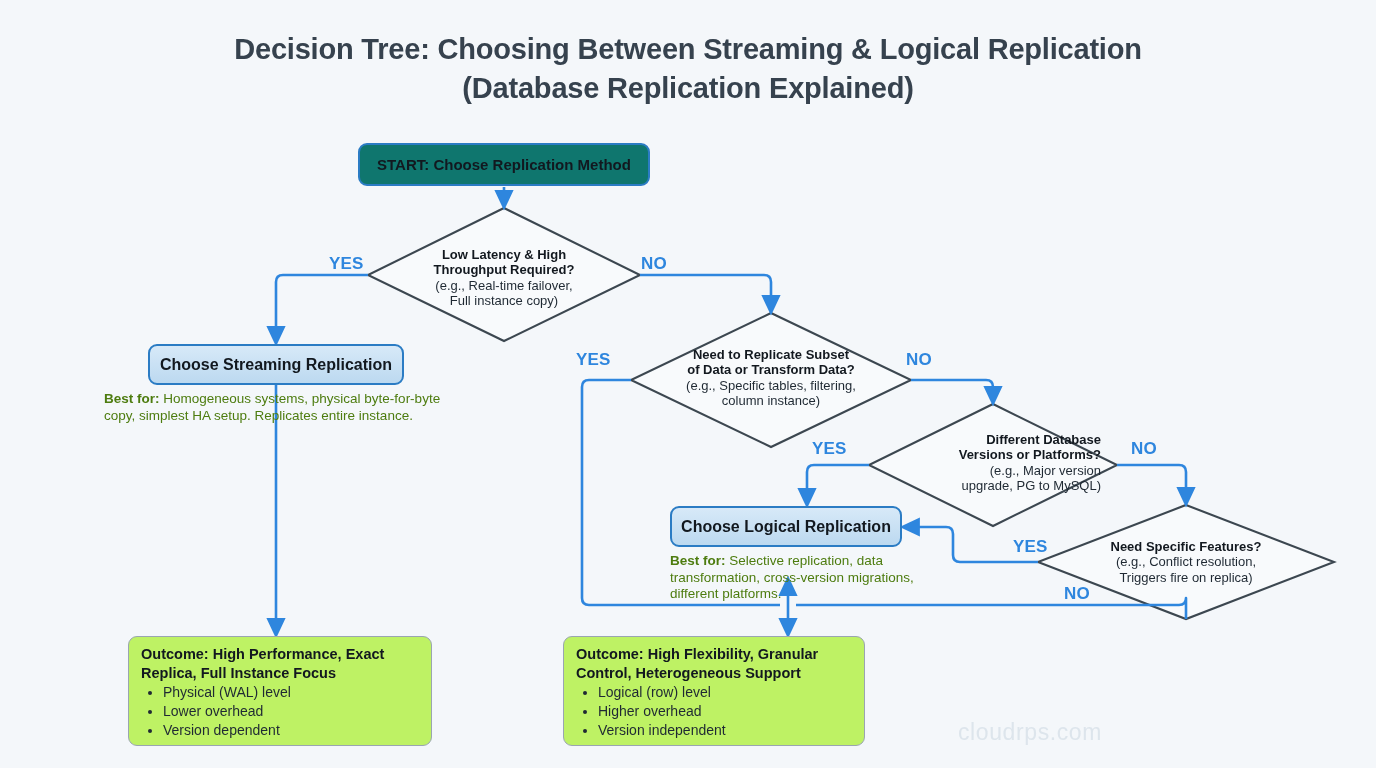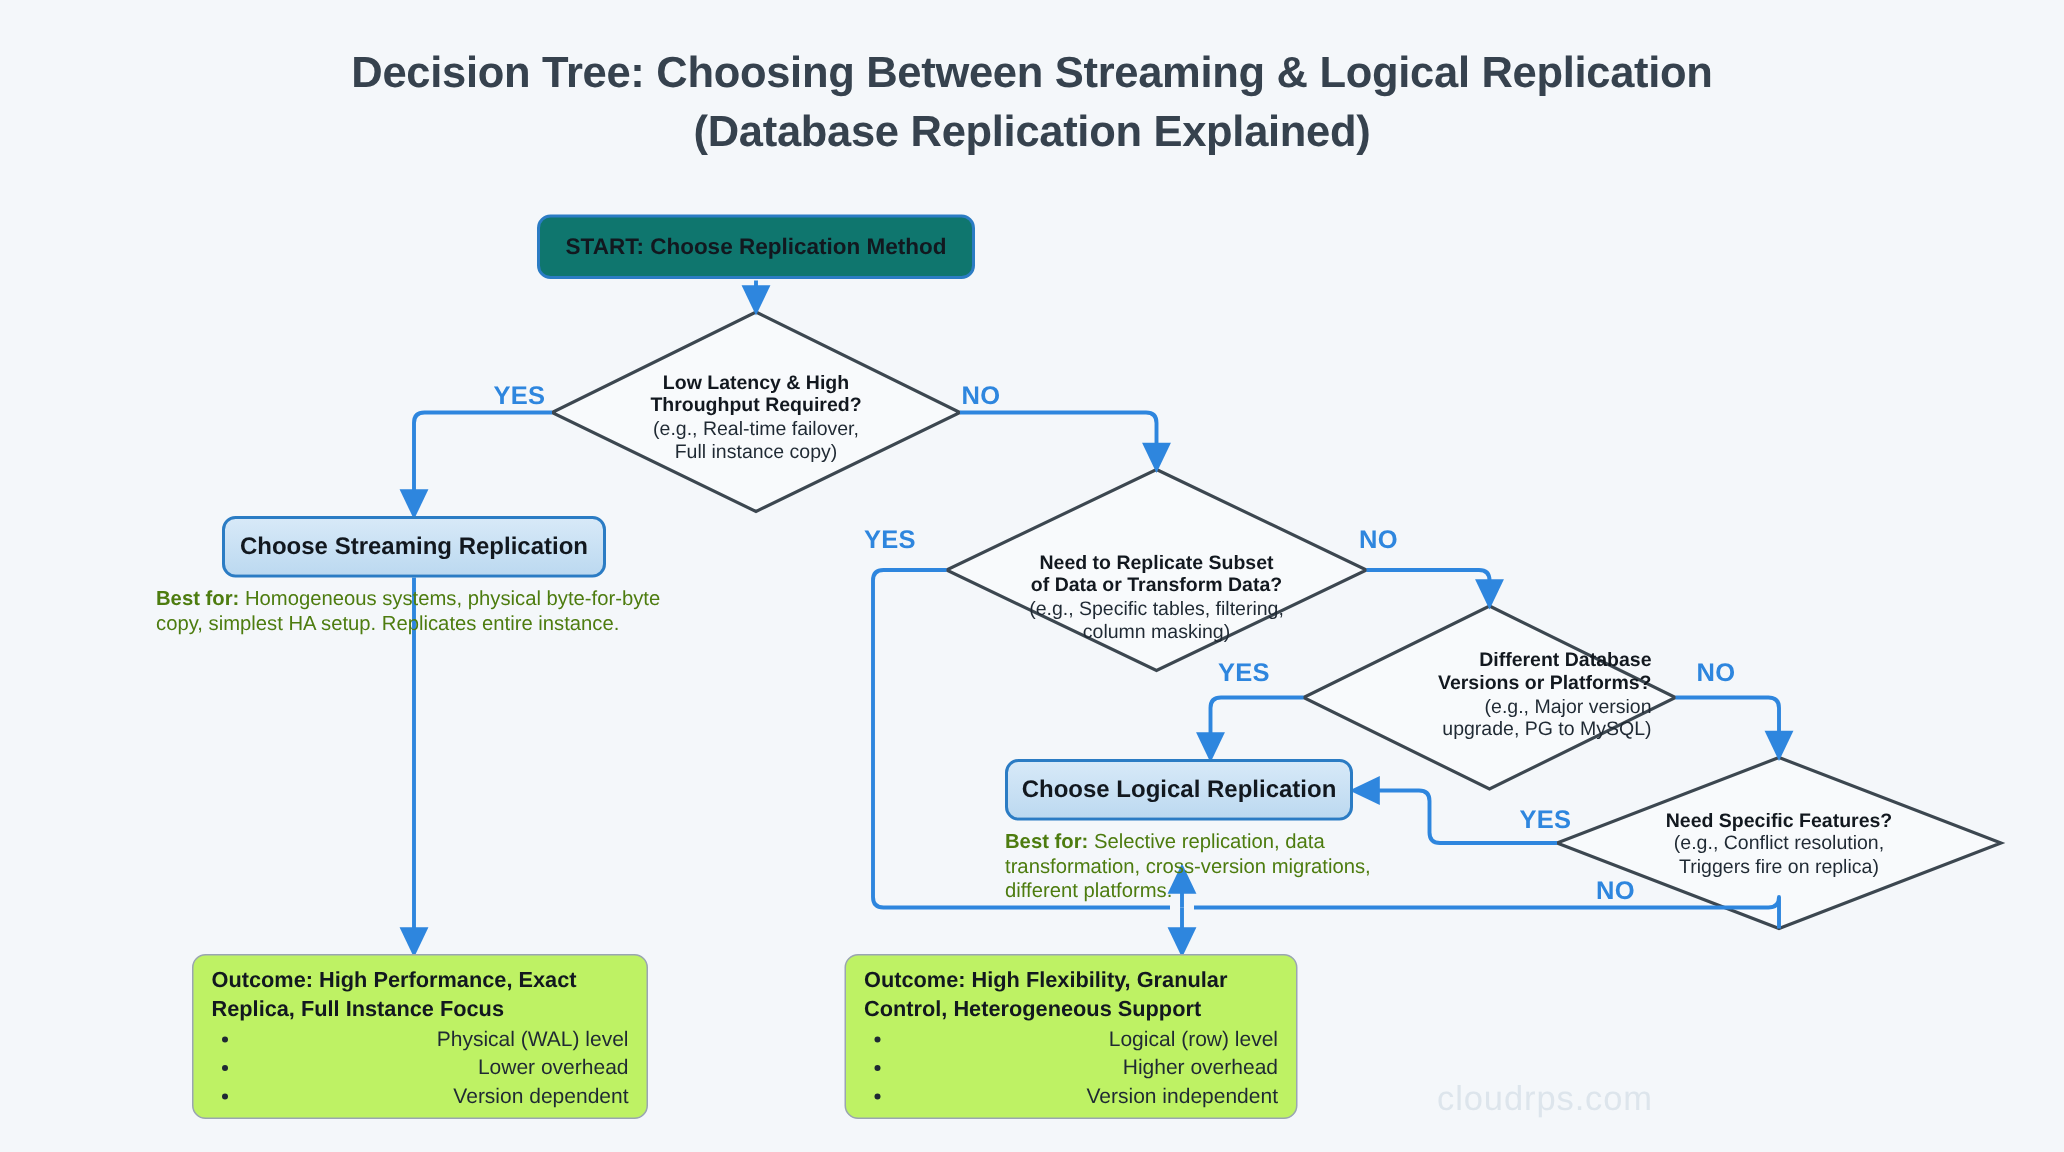--- a/index.html
+++ b/index.html
@@ -65,21 +65,21 @@
     position:absolute;box-sizing:border-box;
     border:1px solid #9aa5b1;border-radius:9px;
     background:#bef264;
     padding:8px 12px 9px 12px;
   }
   .outcomebox .ohead{
     font-size:14.5px;font-weight:bold;color:#12181f;line-height:1.28;
     margin:0 0 1px 0;
   }
   .outcomebox ul{
-    margin:0;padding:0 0 0 22px;list-style:disc;text-align:right;
+    margin:0;padding:0 0 0 22px;list-style:disc;
   }
   .outcomebox li{
     font-size:14px;line-height:1.36;color:#1f2933;
   }
   .out-left{left:128px;top:636px;width:304px;height:110px;}
   .out-right{left:563px;top:636px;width:302px;height:110px;}
 
   .edge-label{
     position:absolute;
     font-size:17px;font-weight:bold;color:#2e86de;
@@ -156,25 +156,25 @@
     <span>START: Choose Replication Method</span>
   </div>
 
   <div class="decision-label" style="left:384px;top:247px;width:240px;">
     <span class="bold">Low Latency &amp; High</span>
     <span class="bold">Throughput Required?</span>
     <span class="sub">(e.g., Real-time failover,</span>
     <span class="sub">Full instance copy)</span>
   </div>
 
-  <div class="decision-label" style="left:645px;top:367px;width:252px;">
+  <div class="decision-label" style="left:645px;top:347px;width:252px;">
     <span class="bold">Need to Replicate Subset</span>
     <span class="bold">of Data or Transform Data?</span>
     <span class="sub">(e.g., Specific tables, filtering,</span>
-    <span class="sub">column masking)</span>
+    <span class="sub">column instance)</span>
   </div>
 
   <div class="decision-label" style="left:885px;top:432px;width:216px;text-align:right;">
     <span class="bold">Different Database</span>
     <span class="bold">Versions or Platforms?</span>
     <span class="sub">(e.g., Major version</span>
     <span class="sub">upgrade, PG to MySQL)</span>
   </div>
 
   <div class="decision-label" style="left:1070px;top:539px;width:232px;">

